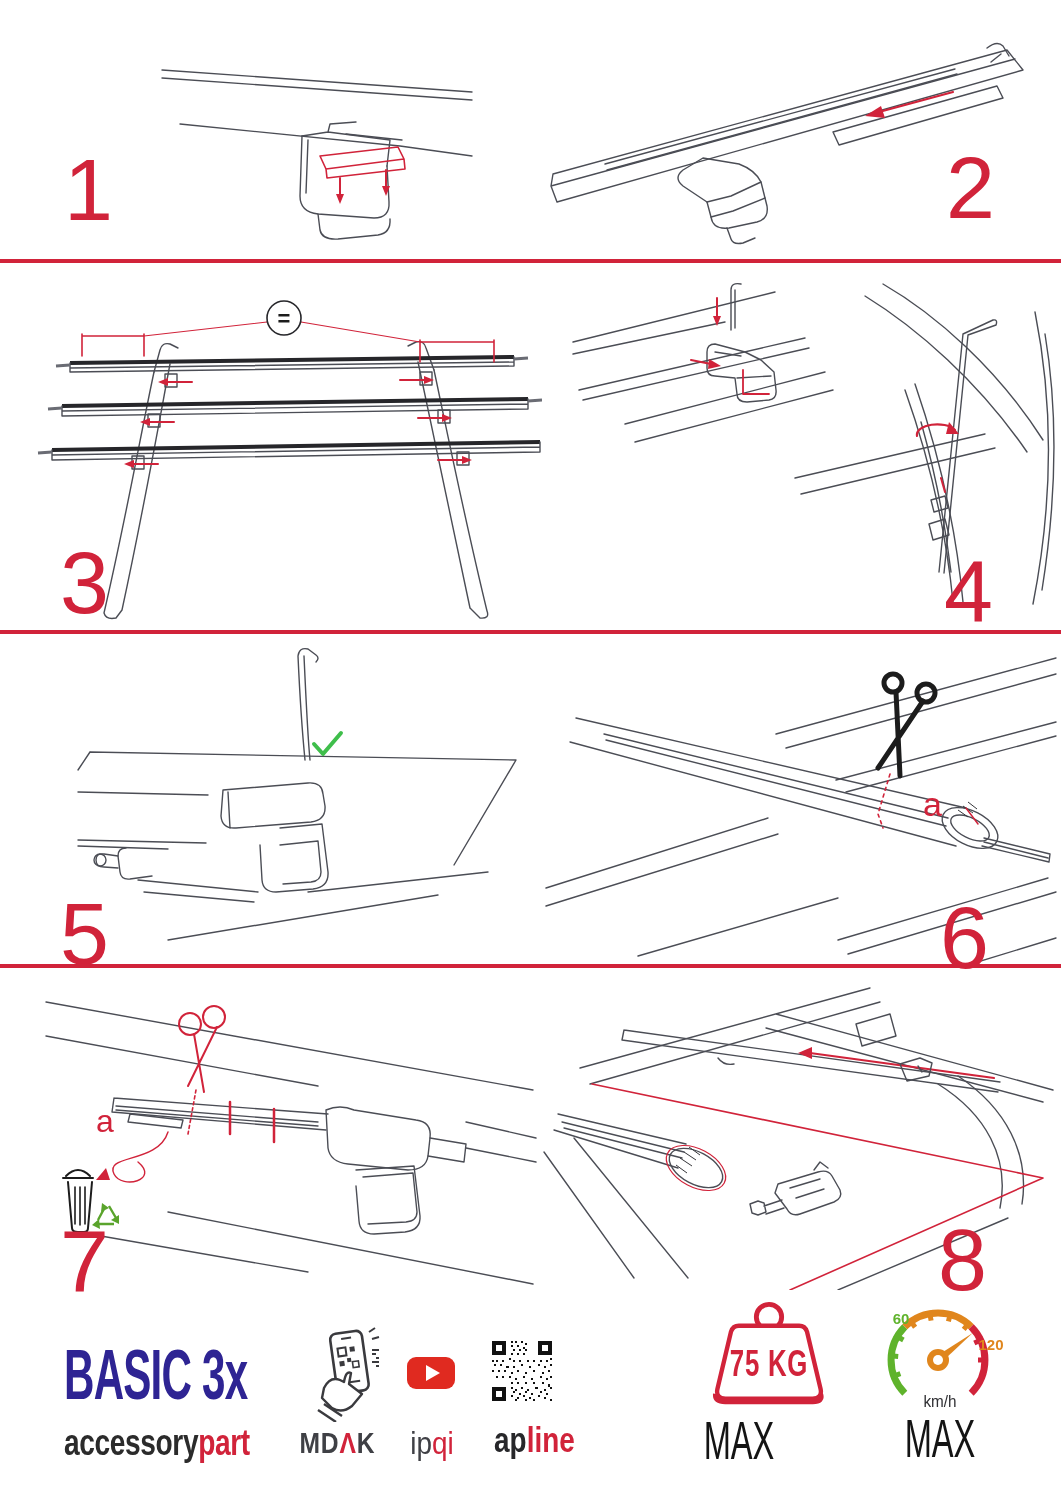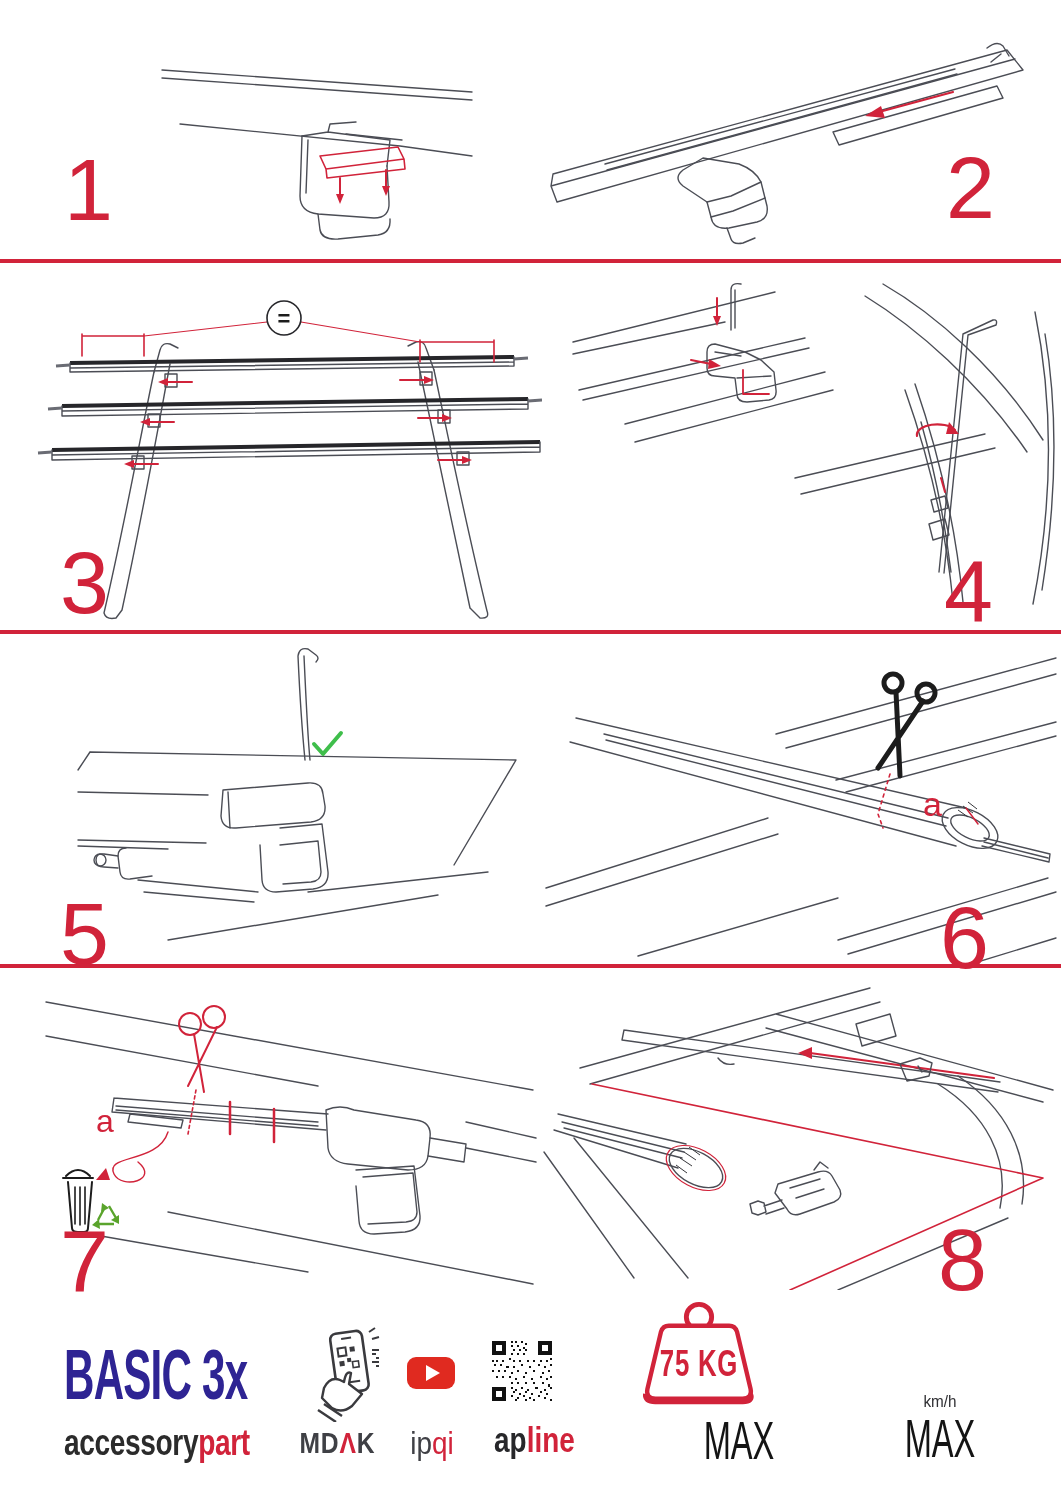--- a/index.html
+++ b/index.html
@@ -307,26 +307,43 @@
            M2,17h1v1h-1z M5,17h1v1h-1z M8,17h1v1h-1z M11,18h1v1h-1z M15,17h1v1h-1z M19,18h1v1h-1z M23,17h1v1h-1z M26,18h1v1h-1z M28,17h1v1h-1z
            M9,20h1v1h-1z M12,20h1v1h-1z M16,20h1v1h-1z M20,20h1v1h-1z M24,20h1v1h-1z M27,21h1v1h-1z
            M9,22h1v1h-1z M11,23h1v1h-1z M14,22h1v1h-1z M17,23h1v1h-1z M21,22h1v1h-1z M25,23h1v1h-1z M28,22h1v1h-1z
            M10,24h1v1h-1z M13,25h1v1h-1z M16,24h1v1h-1z M19,25h1v1h-1z M23,24h1v1h-1z M26,25h1v1h-1z
            M9,26h1v1h-1z M12,27h1v1h-1z M15,26h1v1h-1z M18,27h1v1h-1z M22,26h1v1h-1z M25,27h1v1h-1z M28,28h1v1h-1z M20,28h1v1h-1z M16,28h1v1h-1z M11,28h1v1h-1z"></path>
       </g>
     </svg>
   </div>
   <div class="partner-label lab-apline"><span class="g">ap</span><span class="r">line</span></div>
 
-  <div class="panel" style="left:626px;top:1296px;">
+  <div class="panel" style="left:696px;top:1296px;">
     <svg width="146" height="116" viewBox="0 0 150 118">
       <circle cx="75" cy="21" r="13" fill="#ffffff" stroke="#d1233a" stroke-width="5"></circle>
       <path d="M20,100 Q19,108 30,108 L120,108 Q131,108 128,100" fill="none" stroke="#d1233a" stroke-width="5"></path>
       <path d="M44,30 L106,30 Q112,30 114,36 L128,95 Q130,104 120,105 L30,105 Q20,104 22,95 L36,36 Q38,30 44,30 Z" fill="#ffffff" stroke="#d1233a" stroke-width="4.5" stroke-linejoin="round"></path>
       <text x="0" y="0" transform="translate(75,82) scale(0.78,1.1)" text-anchor="middle" font-size="34" font-weight="700" fill="#d1233a" font-family="Liberation Sans, sans-serif" letter-spacing="1">75 KG</text>
     </svg>
   </div>
   <div class="max-label max-load-label">MAX</div>
 
+  <div class="panel" style="left:874px;top:1298px;">
+    <svg width="132" height="112" viewBox="0 0 132 112">
+      <path d="M30.8,95.2 A47,47 0 0 1 30.8,28.8" stroke="#5fb32c" stroke-width="7" fill="none"></path>
+      <path d="M30.8,28.8 A47,47 0 0 1 97.2,28.8" stroke="#e0861d" stroke-width="7" fill="none"></path>
+      <path d="M97.2,28.8 A47,47 0 0 1 97.2,95.2" stroke="#d1233a" stroke-width="7" fill="none"></path>
+      <g stroke-width="5" fill="none">
+        <path d="M26.4,75.7 L17.0,79.1 M24.2,58.5 L14.2,57.6 M29.4,42.0 L20.7,37.0" stroke="#5fb32c"></path>
+        <path d="M41.1,29.2 L35.3,21.0 M57.1,22.6 L55.3,12.8 M74.4,23.4 L76.9,13.7 M89.7,31.4 L96.1,23.7" stroke="#e0861d"></path>
+        <path d="M100.3,45.1 L109.3,40.9 M104,62 L114,62" stroke="#d1233a"></path>
+      </g>
+      <polygon points="98.7,34.9 66.5,65.2 61.5,58.8" fill="#e0861d"></polygon>
+      <circle cx="64" cy="62" r="11" fill="#e0861d"></circle>
+      <circle cx="64" cy="62" r="5" fill="#ffffff"></circle>
+      <text x="27" y="26" text-anchor="middle" font-size="15" font-weight="700" fill="#5fb32c" font-family="Liberation Sans, sans-serif">60</text>
+      <text x="117" y="52" text-anchor="middle" font-size="15" font-weight="700" fill="#e0861d" font-family="Liberation Sans, sans-serif">120</text>
+    </svg>
+  </div>
   <div class="speed-unit">km/h</div>
   <div class="max-label max-speed-label">MAX</div>
 
 </div>
 
 </body></html>

